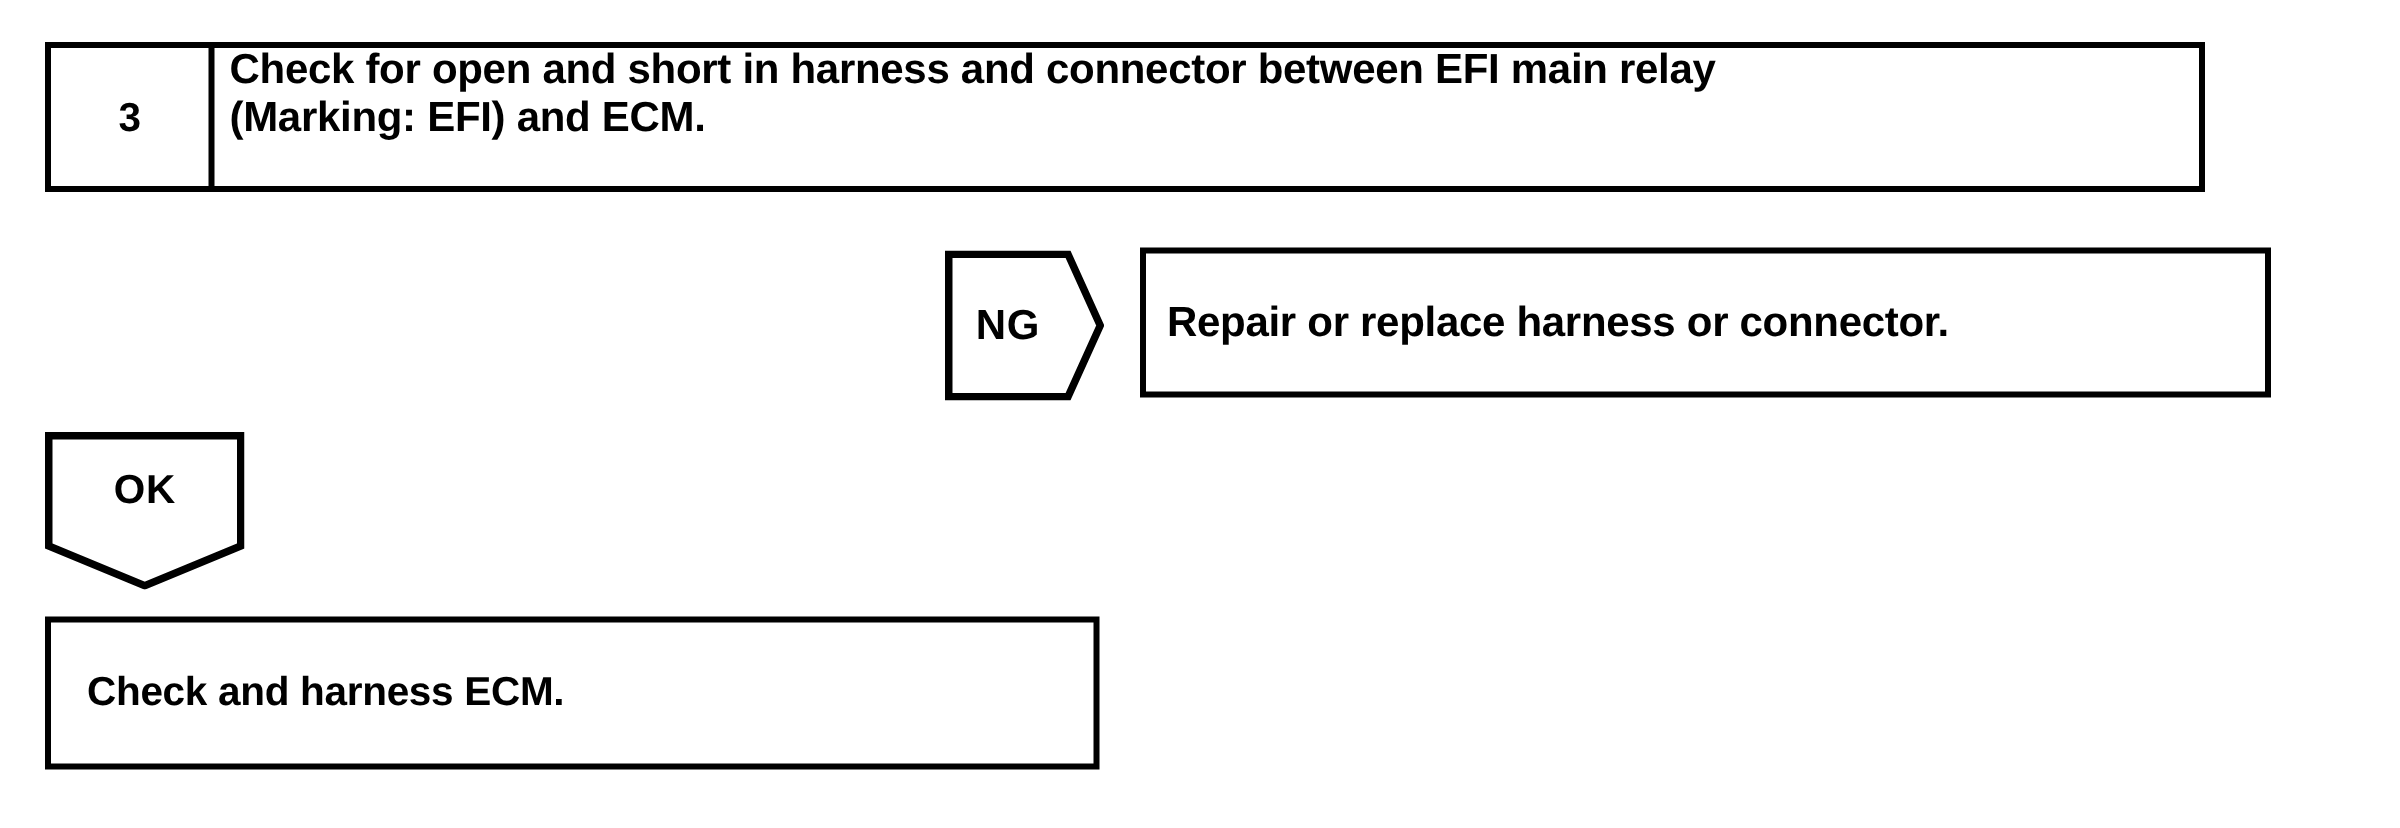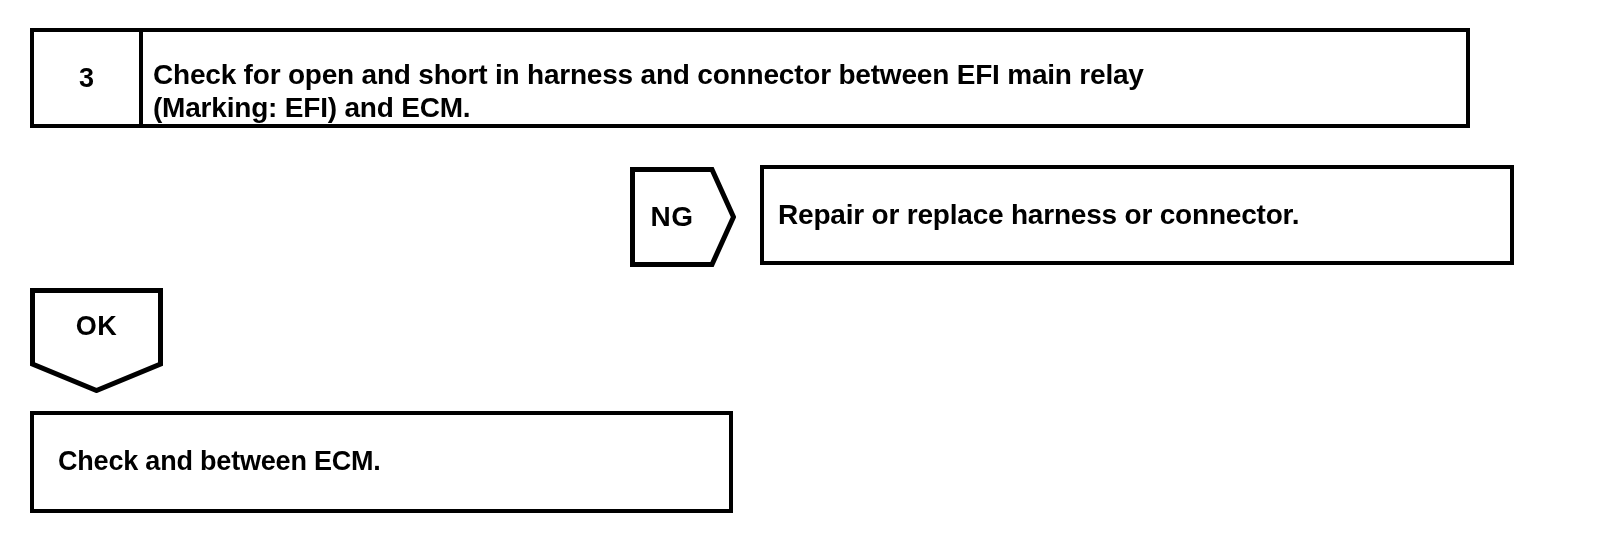--- a/index.html
+++ b/index.html
@@ -45,21 +45,21 @@
   }
   .step-number {
     font-size: 27px;
     font-weight: bold;
     letter-spacing: 0px;
     line-height: 1;
   }
   .step-text-cell {
     flex: 1 1 auto;
     display: flex;
-    align-items: flex-end;
+    align-items: flex-start;
     padding-left: 10px;
     box-sizing: border-box;
   }
   .step-text {
     font-size: 28px;
     font-weight: bold;
     line-height: 1.16;
     letter-spacing: -0.2px;
     white-space: pre-line;
     margin-top: -2px;
@@ -188,16 +188,16 @@
   </div>
 
   <div class="ok-pentagon">
     <svg viewBox="0 0 133 105" width="133" height="105">
       <polygon points="2.5,2.5 130.5,2.5 130.5,76 66.5,102.5 2.5,76" fill="#ffffff" stroke="#000000" stroke-width="5" stroke-linejoin="miter"></polygon>
     </svg>
     <span class="ok-label">OK</span>
   </div>
 
   <div class="result-box">
-    <span class="result-text">Check and between ECM.</span>
+    <span class="result-text">Check and harness ECM.</span>
   </div>
 
 </div>
 
 </body></html>

